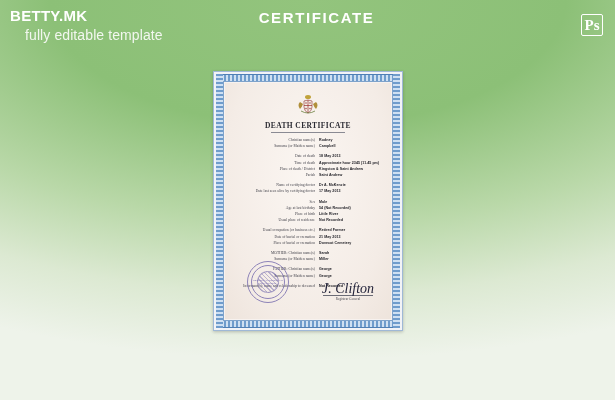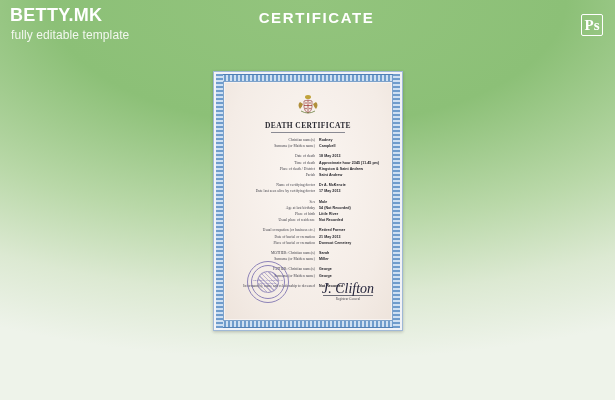--- a/index.html
+++ b/index.html
@@ -25,31 +25,31 @@
     position: absolute;
     left: 0; top: 0;
     width: 615px;
     height: 56px;
   }
   .brand {
     position: absolute;
     left: 10px;
     top: 8px;
     color: #ffffff;
-    font-size: 18px;
+    font-size: 15px;
     font-weight: bold;
     letter-spacing: 0.3px;
     line-height: 15px;
   }
   .subtitle {
     position: absolute;
-    left: 11px;
+    left: 25px;
     top: 31px;
     color: #f2f7ef;
-    font-size: 12px;
+    font-size: 14px;
     line-height: 9px;
     letter-spacing: 0.1px;
   }
   .maintitle {
     position: absolute;
     left: 15px;
     top: 9px;
     width: 603px;
     text-align: center;
     color: #ffffff;

